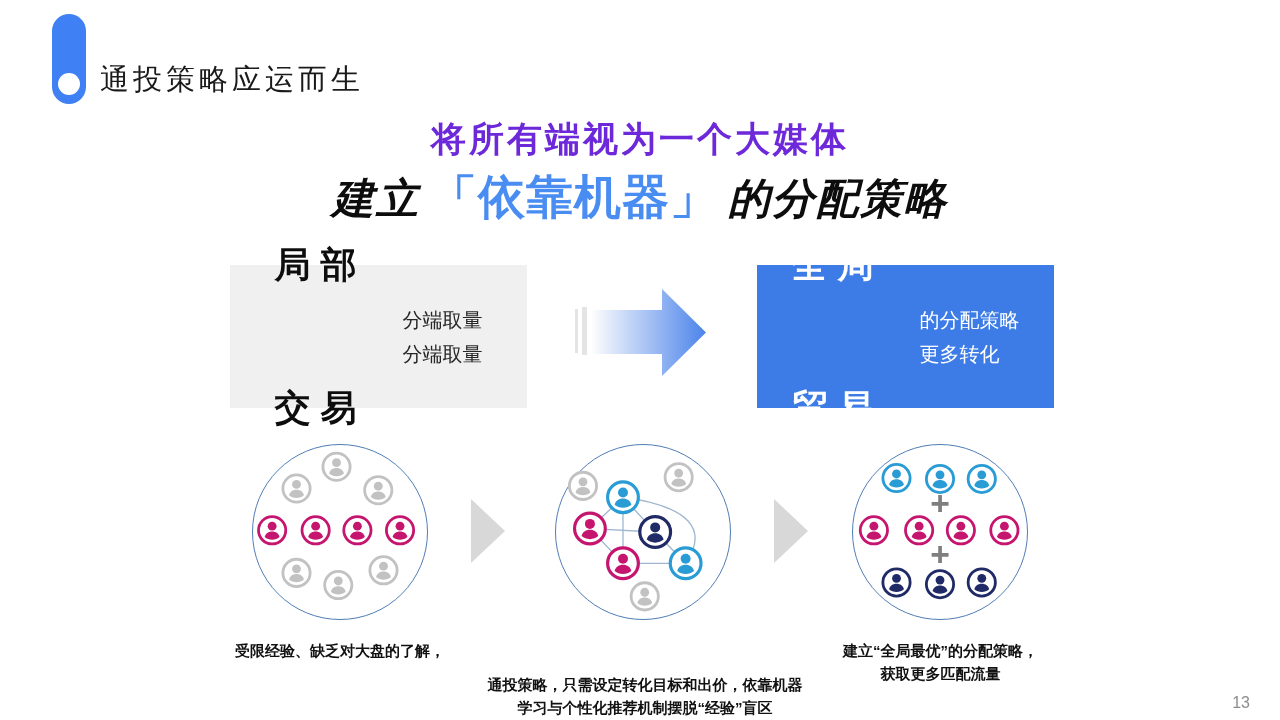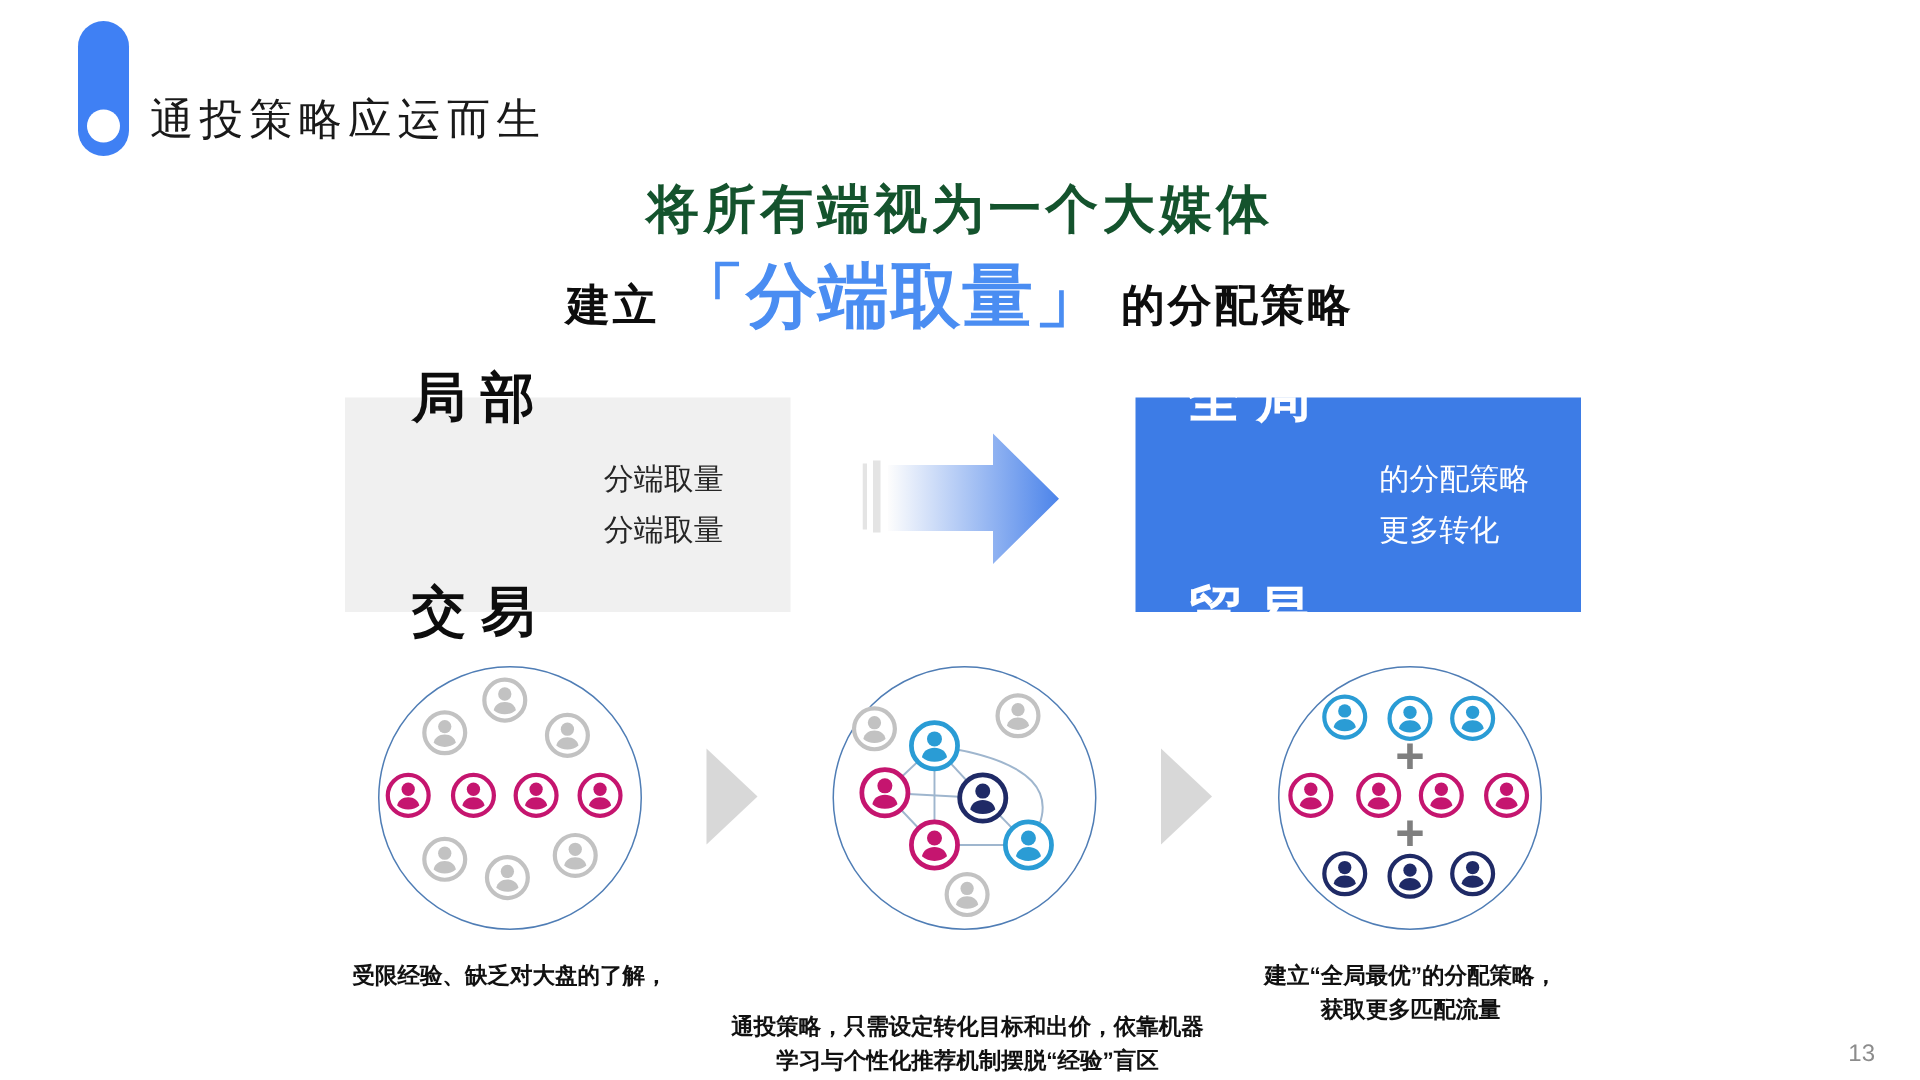--- a/index.html
+++ b/index.html
@@ -12,24 +12,24 @@
   
   .pill{position:absolute;left:52px;top:14px;width:34px;height:90px;border-radius:18px;
         background:var(--icon-blue,#3F80F4);}
   .pill-dot{position:absolute;left:50%;transform:translateX(-50%);bottom:9px;width:22px;height:22px;
         border-radius:50%;background:#fff;}
   .header-title{position:absolute;left:100px;top:60px;font-size:29px;font-weight:500;
         letter-spacing:4px;color:#1a1a1a;white-space:nowrap;}
 
   
   .headline1{position:absolute;left:0;right:0;top:116px;text-align:center;font-size:35px;
-        font-weight:800;letter-spacing:3px;color:#14532d;white-space:nowrap;}
+        font-weight:800;letter-spacing:3px;color:#6d28d9;white-space:nowrap;}
   .headline2{position:absolute;left:0;right:0;top:166px;display:flex;justify-content:center;
         align-items:baseline;gap:10px;font-weight:800;color:#0d0d0d;white-space:nowrap;}
-  .headline2 .pre,.headline2 .suf{font-size:29px;letter-spacing:2px;}
+  .headline2 .pre,.headline2 .suf{font-size:42px;letter-spacing:2px;font-style:italic;}
   .headline2 .hl{font-size:47px;color:var(--headline-blue,#4A8DF2);letter-spacing:1px;}
 
   
   .cmp-box{position:absolute;top:265px;width:297px;height:143px;display:flex;align-items:center;
         justify-content:center;gap:46px;}
   .box-before{left:230px;background:var(--gray-box,#F0F0F0);}
   .box-after{left:757px;background:var(--box-blue,#3D7CE6);}
   .box-title{font-size:36px;font-weight:800;line-height:1.32;color:#0d0d0d;white-space:pre;}
   .box-desc{font-size:20px;line-height:1.7;color:#262626;}
   .box-after .box-title,.box-after .box-desc{color:#ffffff;}
@@ -58,21 +58,21 @@
 <div class="slide">
 
   <div class="pill">
     <div class="pill-dot"></div>
   </div>
   <div class="header-title">通投策略应运而生</div>
 
   <div class="headline1">将所有端视为一个大媒体</div>
   <div class="headline2">
     <span class="pre">建立</span>
-    <span class="hl">「分端取量」</span>
+    <span class="hl">「依靠机器」</span>
     <span class="suf">的分配策略</span>
   </div>
 
   <div class="cmp-box box-before">
     <div class="box-title">
       <div>局 部</div>
       <div>交 易</div>
     </div>
     <div class="box-desc">
       <div>分端取量</div>

